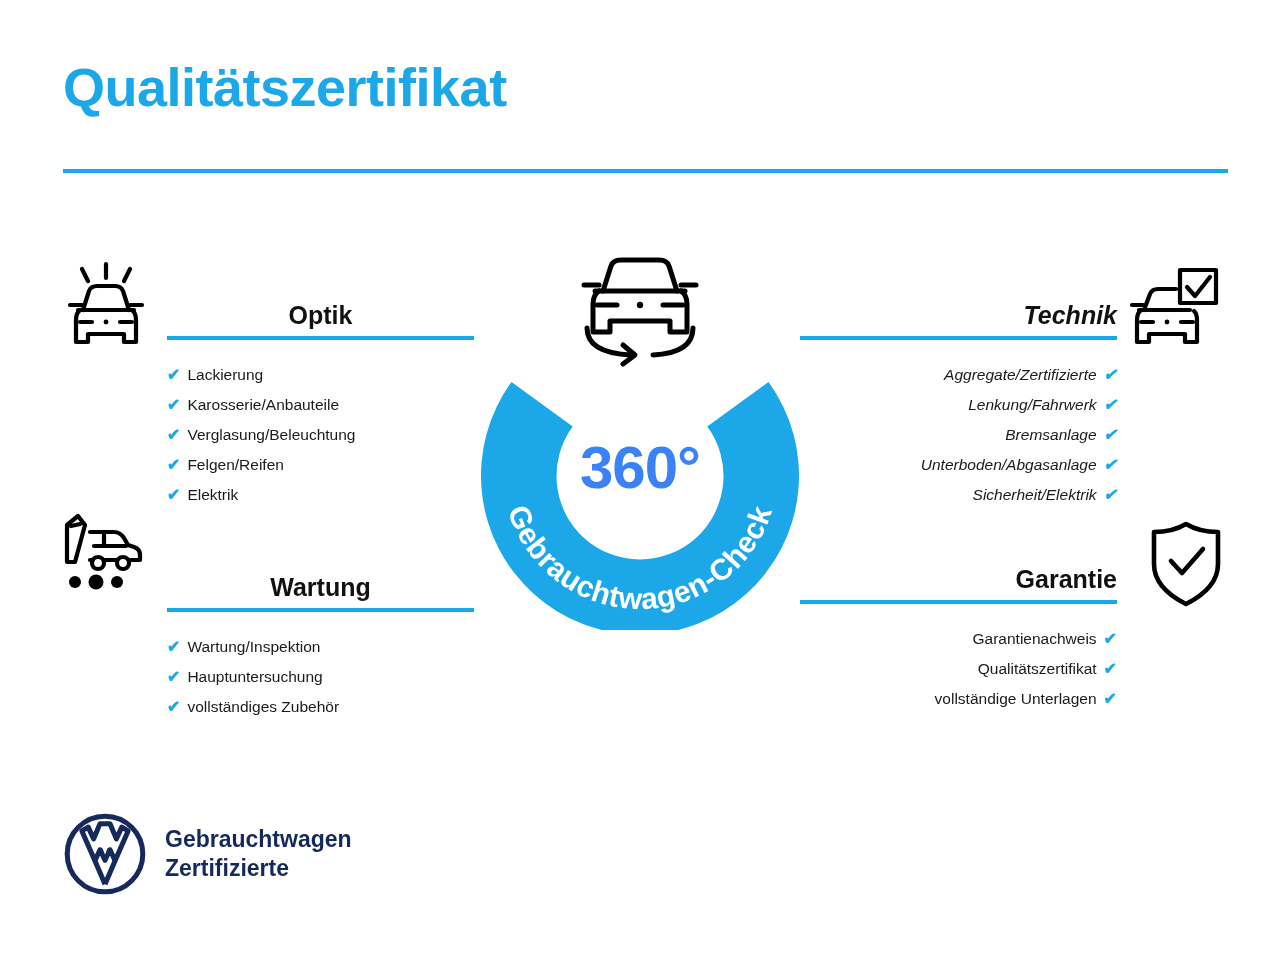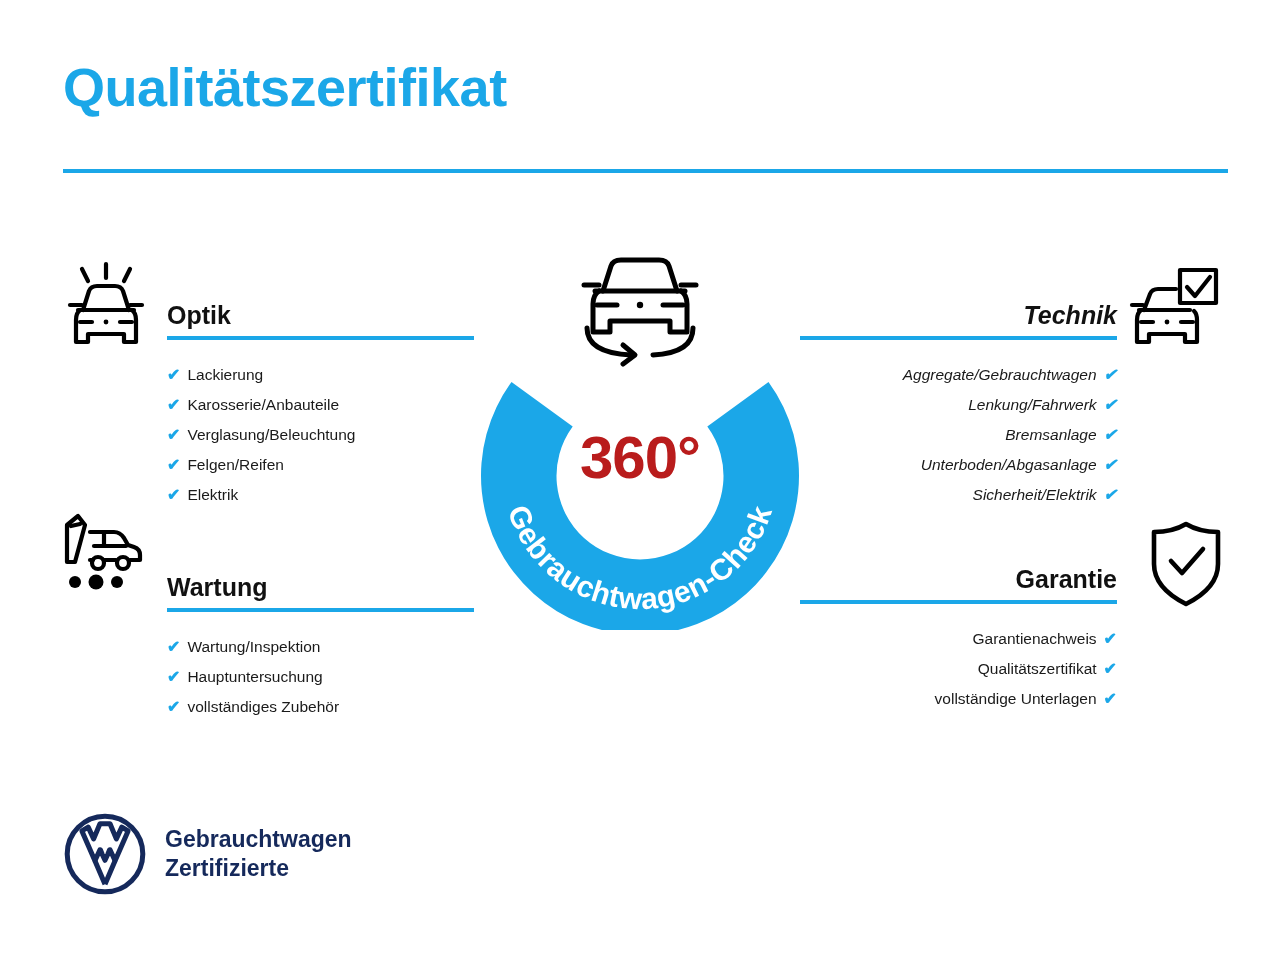--- a/index.html
+++ b/index.html
@@ -73,21 +73,21 @@
     align-items: center;
   }
   .check {
     color: #1BA7E8;
     font-size: 16px;
     font-weight: bold;
     line-height: 1;
   }
 
   
-  .sec-left { left: 167px; width: 307px; text-align: left; }
+  .sec-left { left: 167px; width: 307px; text-align: center; }
   .sec-left .section-list li { justify-content: flex-start; }
   .sec-left .check { margin-right: 7px; }
 
   
   .sec-right { left: 800px; width: 317px; text-align: right; }
   .sec-right .section-rule { width: 317px; }
   .sec-right .section-list li { justify-content: flex-end; }
   .sec-right .check { margin-left: 7px; order: 2; }
 
   #sec-optik   { top: 300px; }
@@ -112,26 +112,26 @@
     left: 455px;
     top: 250px;
     width: 370px;
     height: 380px;
   }
   .badge-ring { position: absolute; left: 0; top: 62px; width: 370px; height: 318px; }
   .badge-car  { position: absolute; left: 110px; top: 0px; width: 150px; height: 120px; }
   .badge-center-text {
     position: absolute;
     left: 0;
-    top: 178px;
+    top: 188px;
     width: 370px;
     text-align: center;
     font-size: 60px;
     font-weight: bold;
-    color: #b91c1c;
+    color: #3b82f6;
     letter-spacing: -1px;
     line-height: 60px;
   }
 
   
   .footer-logo {
     position: absolute;
     left: 63px;
     top: 812px;
     display: flex;
@@ -312,21 +312,21 @@
 </div>
 
 <div class="section sec-right" id="sec-technik">
   <div class="section-head">
     <div class="section-title">Technik</div>
     <div class="section-rule"></div>
   </div>
   <ul class="section-list">
     <li>
         <span class="check">✔</span>
-        <span>Aggregate/Gebrauchtwagen</span>
+        <span>Aggregate/Zertifizierte</span>
       </li>
     <li>
         <span class="check">✔</span>
         <span>Lenkung/Fahrwerk</span>
       </li>
     <li>
         <span class="check">✔</span>
         <span>Bremsanlage</span>
       </li>
     <li>

